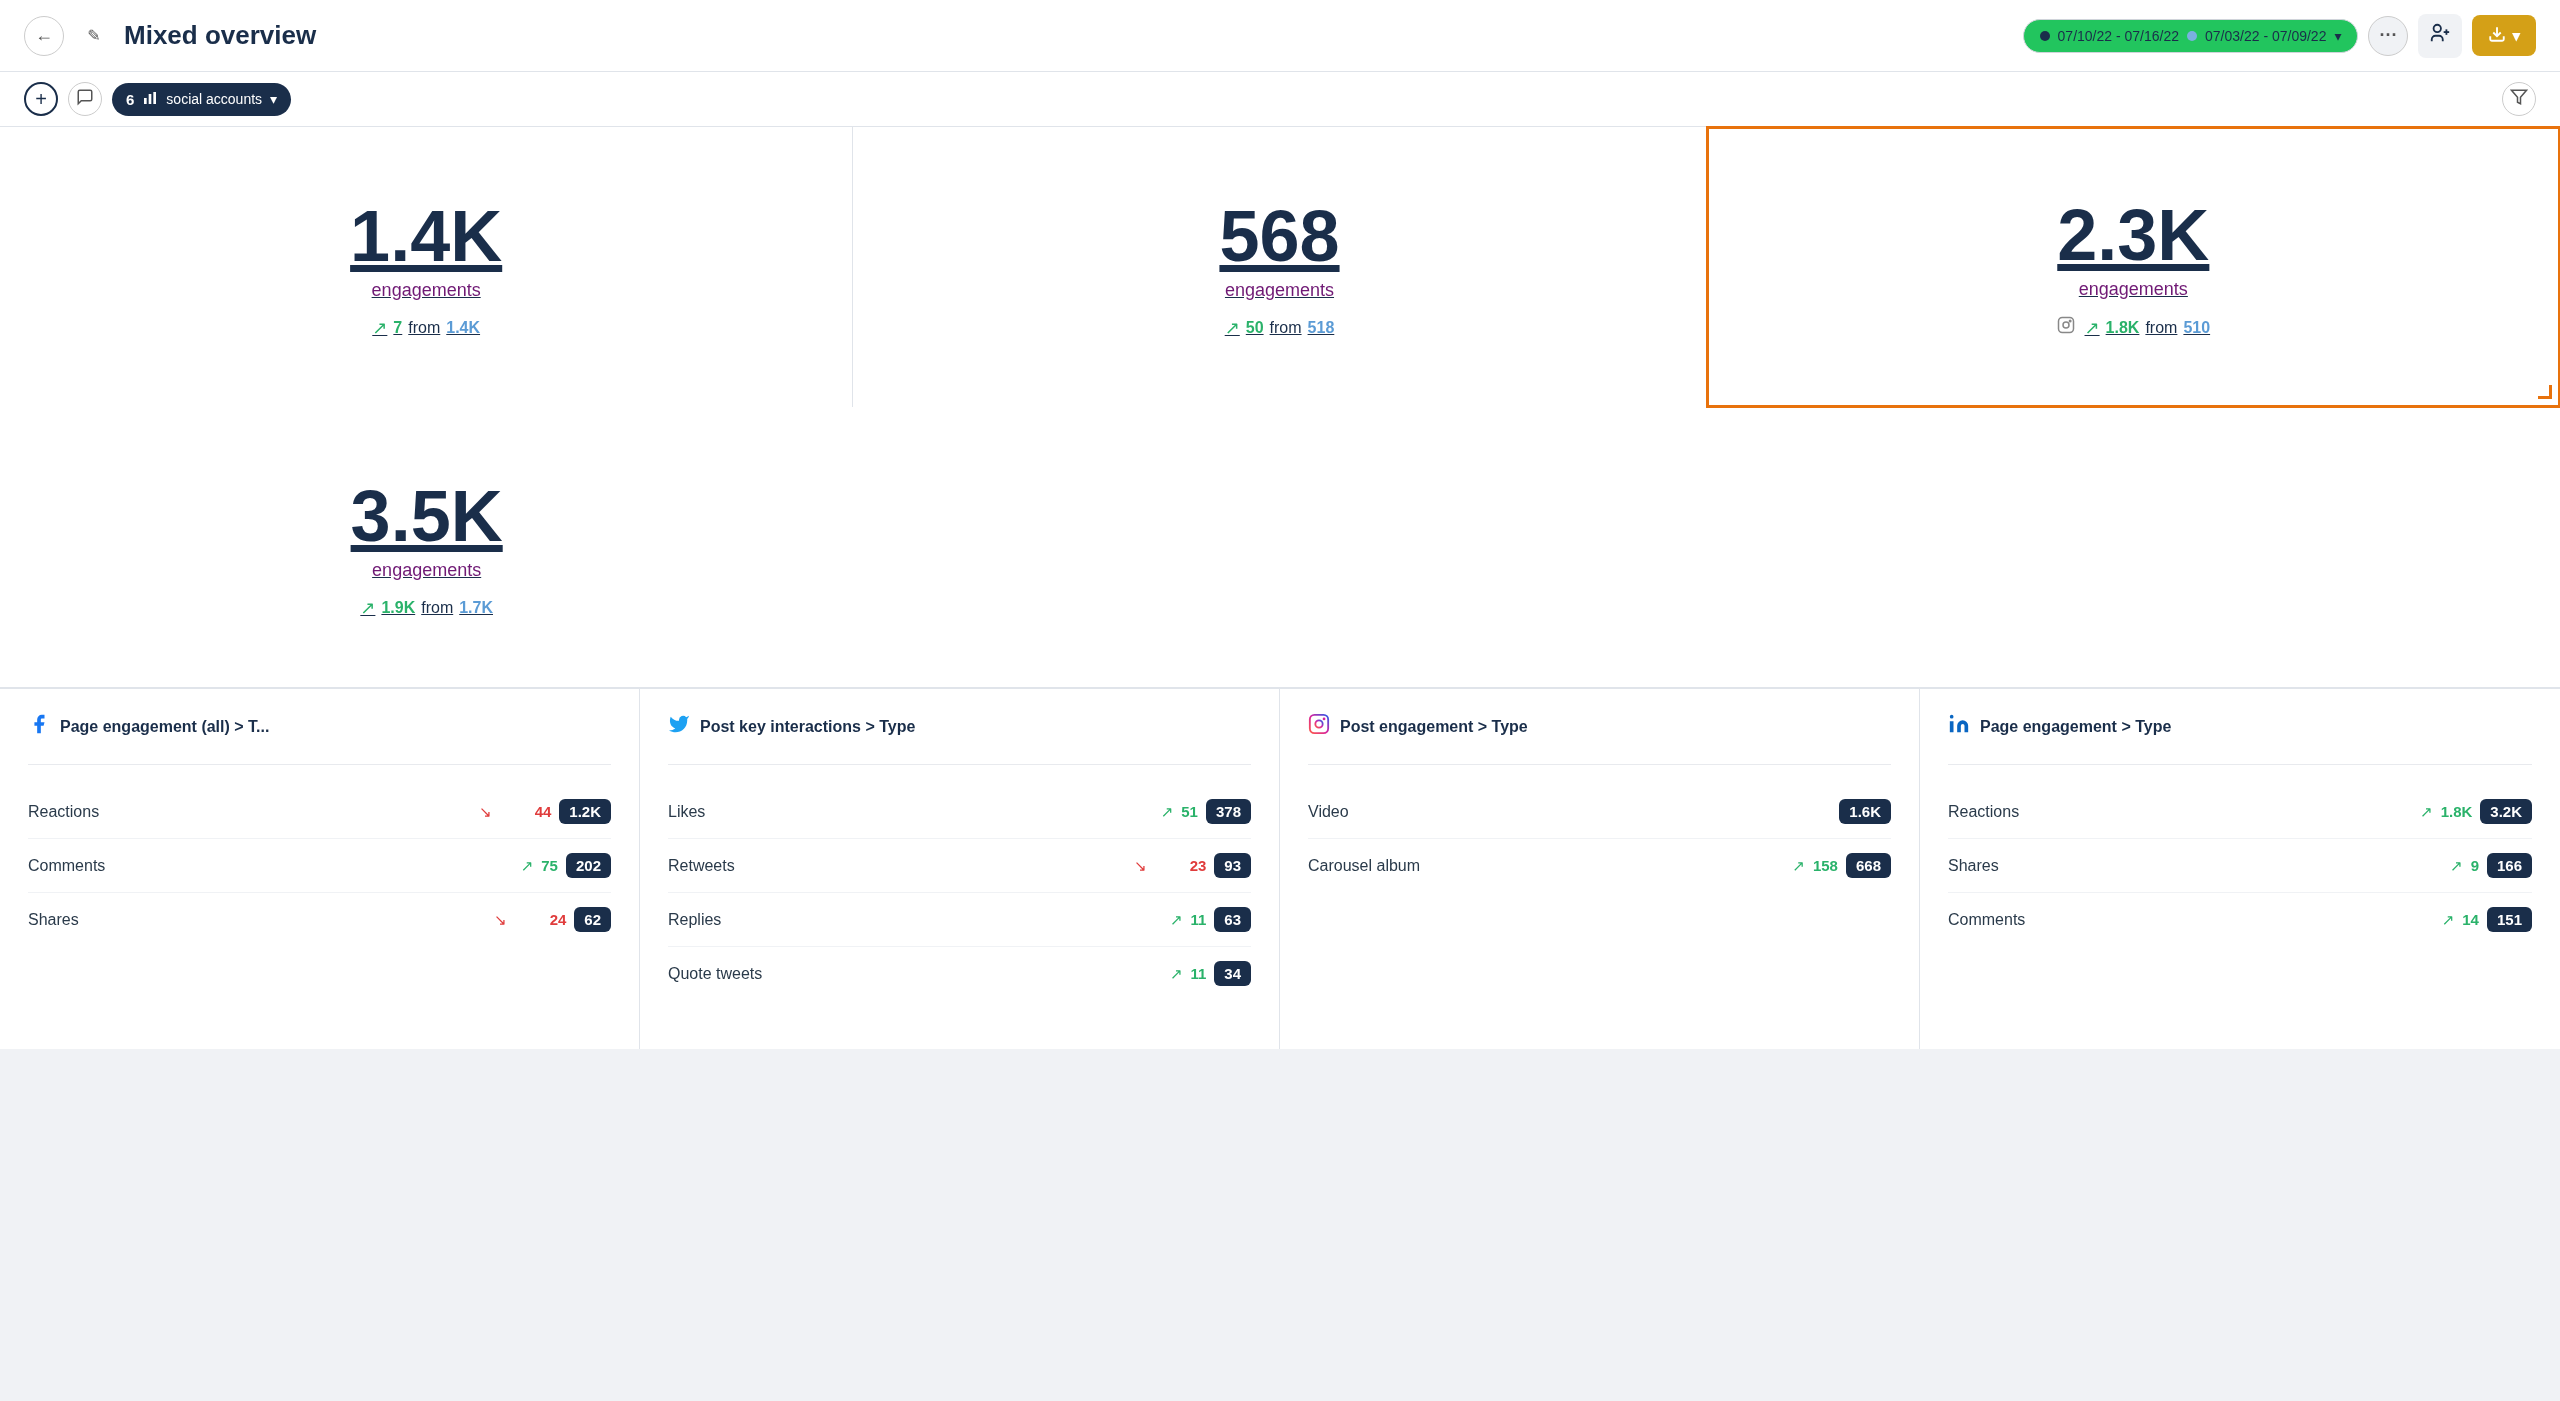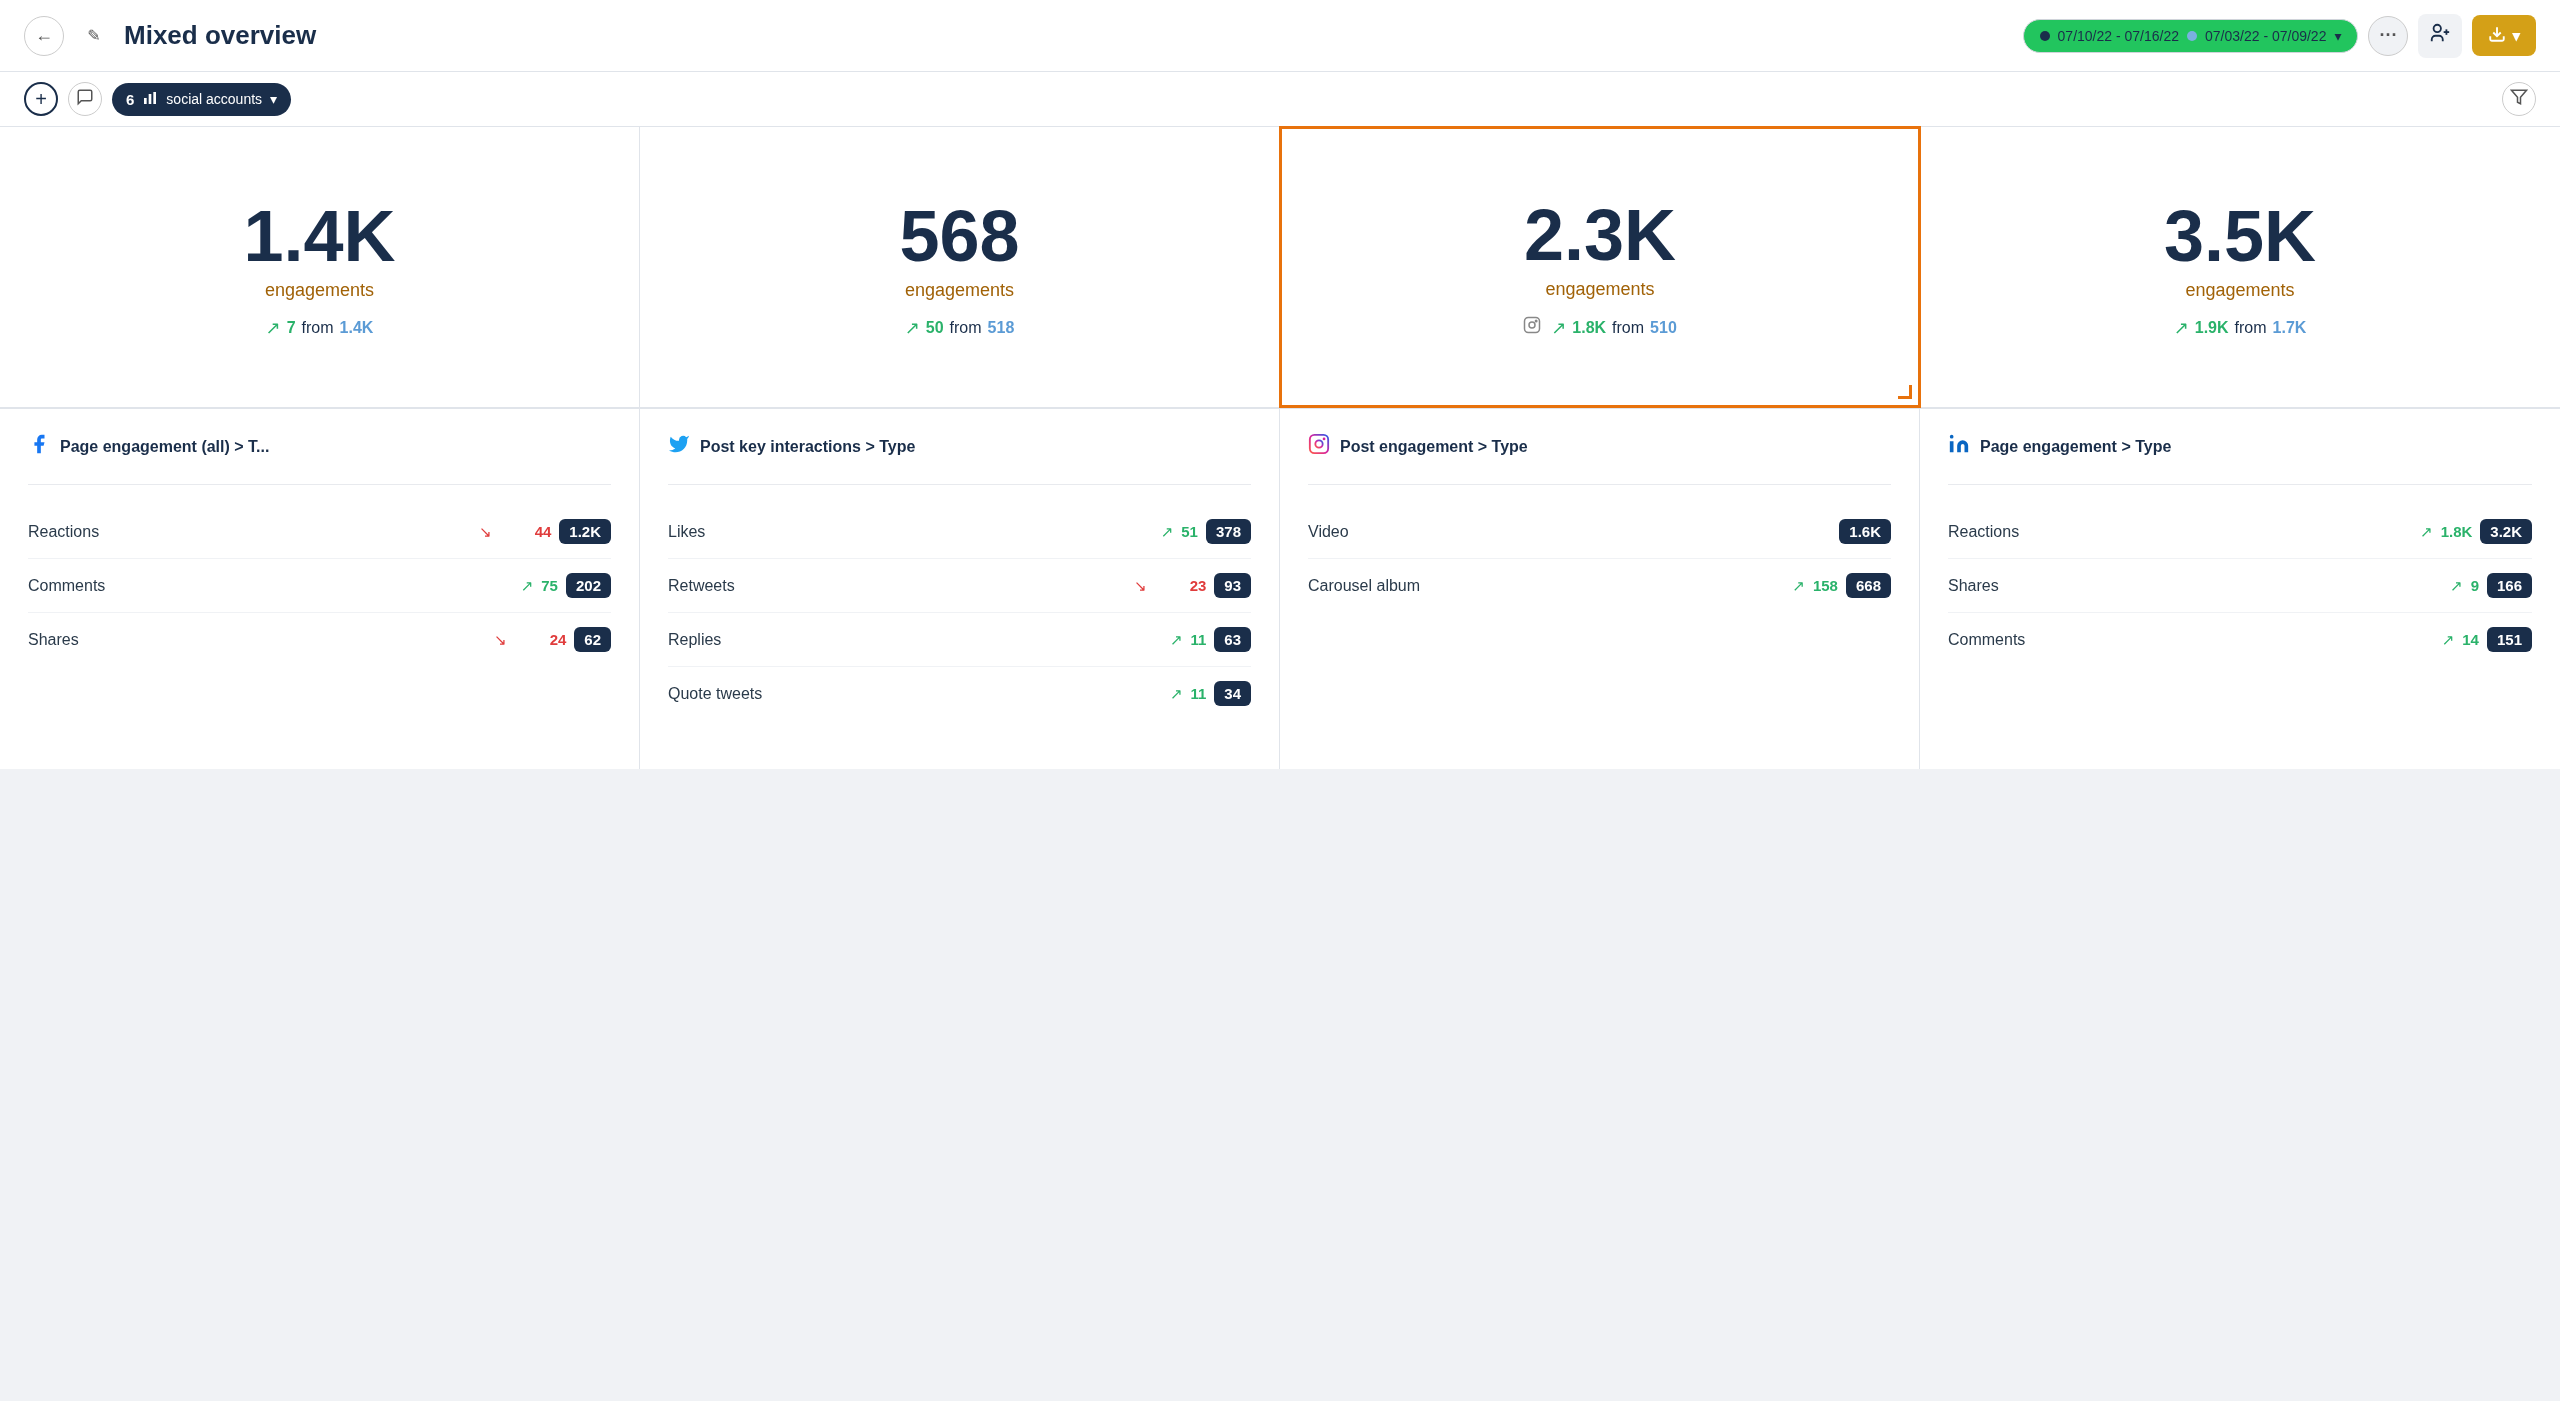--- a/index.html
+++ b/index.html
@@ -72,35 +72,35 @@
     }
     .social-accounts-btn .count { font-weight: 700; font-size: 15px; }
     .filter-btn {
       width: 34px; height: 34px; border-radius: 50%; border: 1.5px solid #ccc;
       background: #fff; cursor: pointer; display: flex; align-items: center; justify-content: center;
       font-size: 16px; color: #555;
     }
 
     
     .stats-row {
-      display: grid; grid-template-columns: repeat(4, 1fr);
-      background: #fff; border-bottom: 1px solid #e0e4ea;
+      display: grid; grid-template-columns: repeat(3, 1fr);
+      background: #fff; border-bottom: 1px solid #e0e4ea; text-decoration: underline;
     }
     .stat-card {
       padding: 32px 40px 28px; border-right: 1px solid #e0e4ea;
       display: flex; flex-direction: column; align-items: center; justify-content: center;
       min-height: 280px; position: relative;
     }
     .stat-card:last-child { border-right: none; }
     .stat-card.highlighted {
       border: 3px solid #e8720c;
       margin: -1px;
     }
     .stat-value { font-size: 72px; font-weight: 800; color: #1a2e4a; line-height: 1; }
-    .stat-label { font-size: 18px; color: #a16207; margin-top: 8px; }
+    .stat-label { font-size: 18px; color: #701a75; margin-top: 8px; }
     .stat-change {
       display: flex; align-items: center; gap: 6px;
       margin-top: 16px; font-size: 16px;
     }
     .arrow-up { color: #2ab26a; font-size: 18px; }
     .change-num { color: #2ab26a; font-weight: 600; }
     .change-prev { color: #5b9bd5; font-weight: 600; }
     .highlight-corner {
       position: absolute; bottom: 6px; right: 6px;
       width: 14px; height: 14px;

